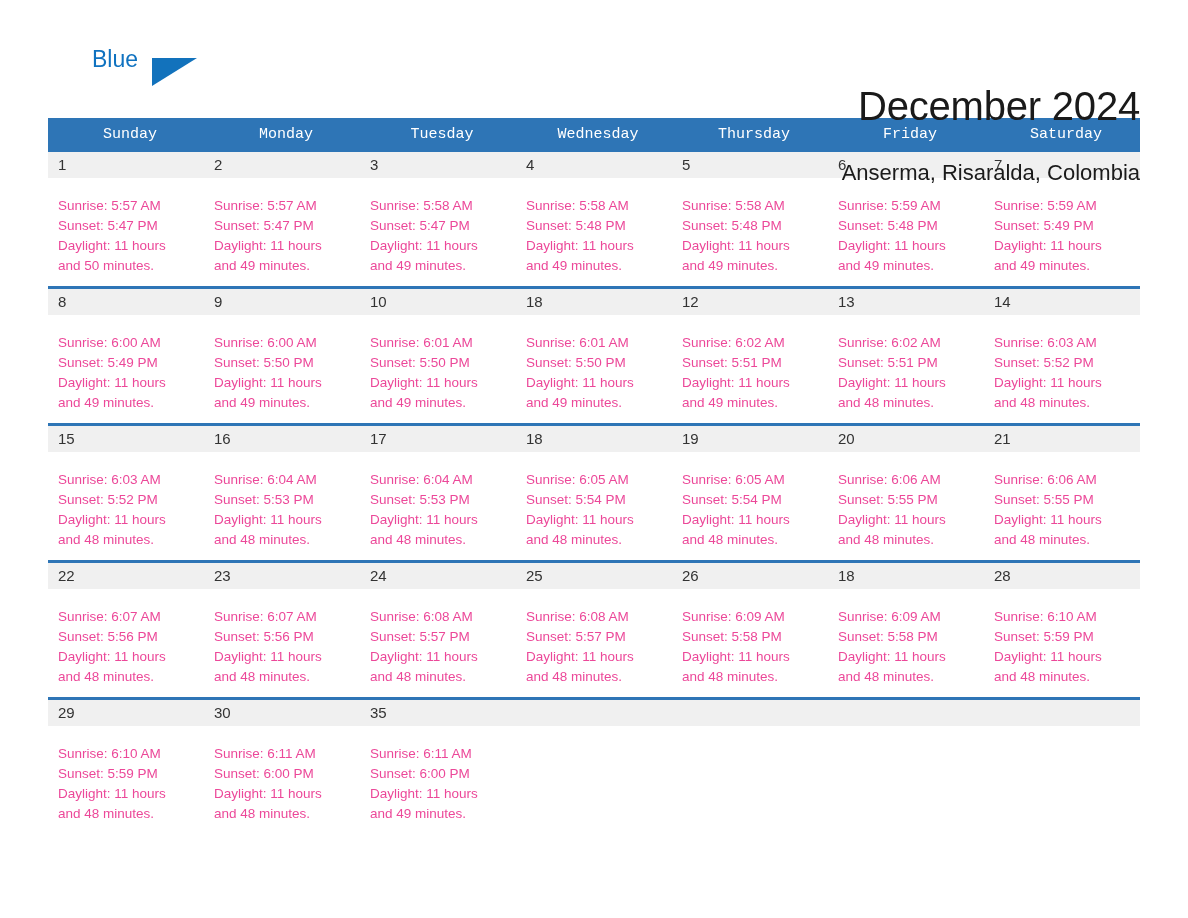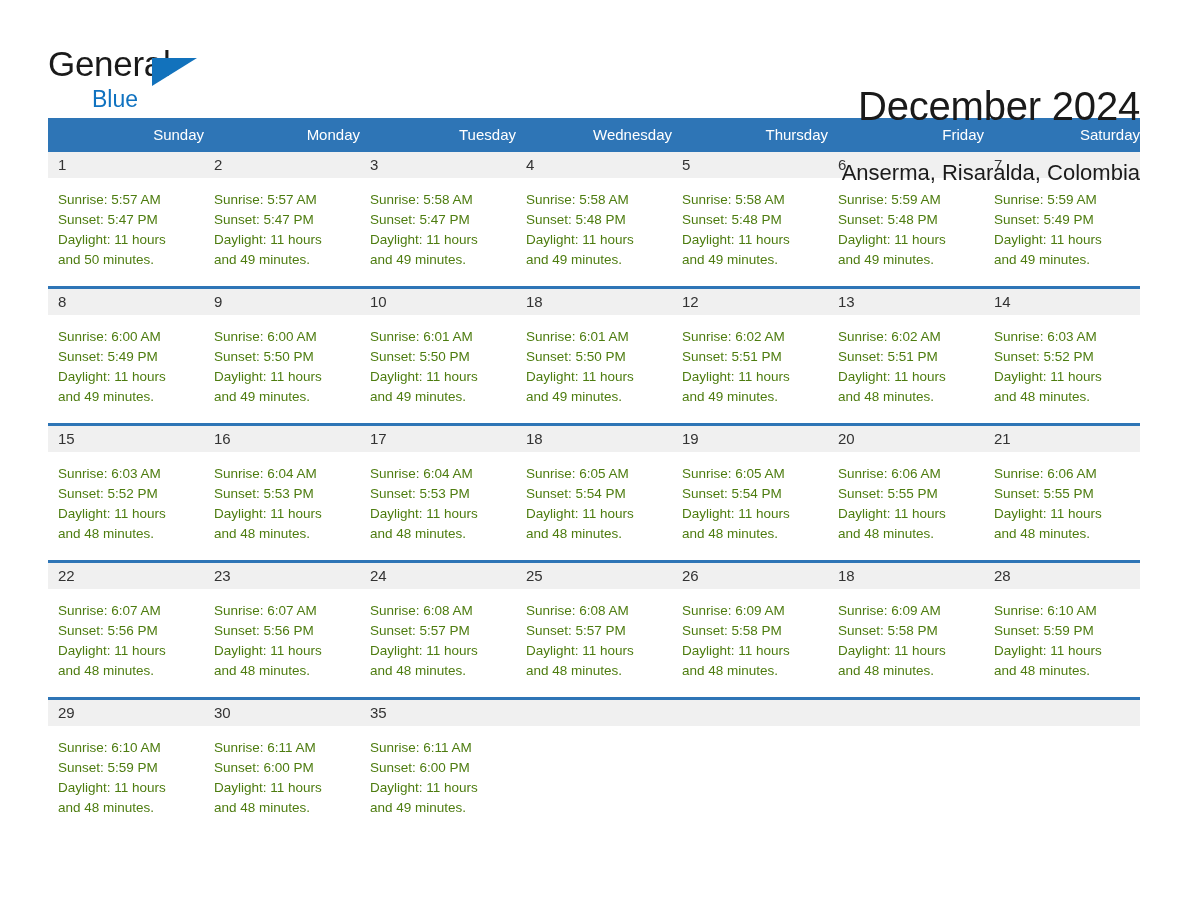--- a/index.html
+++ b/index.html
@@ -86,24 +86,25 @@
     border-collapse: collapse;
     table-layout: fixed;
     margin-top: 8px;
   }
 
   .calendar thead th {
     background: #2E75B6;
     color: #FFFFFF;
     font-size: 15px;
     font-weight: 400;
-    text-align: right;
+    text-align: center;
     padding: 8px 0 9px 8px;
     height: 34px;
     vertical-align: middle;
+    font-family: Liberation Mono, monospace;
   }
 
   .calendar td {
     width: 156px;
     vertical-align: top;
     padding: 0;
     border-top: 3px solid #2E75B6;
     background: #FFFFFF;
   }
   .calendar tbody tr:first-child td { border-top: none; }
@@ -112,40 +113,39 @@
     background: #F0F0F0;
     font-size: 15px;
     color: #333333;
     padding: 5px 0 5px 10px;
     height: 26px;
     line-height: 16px;
   }
   .daynum.empty { color: transparent; }
 
   .dayinfo {
-    padding: 12px 8px 0 10px;
+    padding: 18px 8px 0 10px;
     font-size: 13.5px;
     line-height: 20px;
-    color: #4d7c0f;
+    color: #ec4899;
     height: 108px;
   }
   .dayinfo div { white-space: nowrap; }
   .dayinfo.empty { height: 108px; }
 
   .row-short .dayinfo { height: 104px; }
 </style>
 </head>
 <body>
 
 <div class="page">
 
   <div class="topbar">
 
     <div class="logo">
-      <span class="logo-general">General</span>
       <span class="logo-triangle"></span>
       <span class="logo-blue">Blue</span>
     </div>
 
     <div class="title-block">
       <div class="cal-title">December 2024</div>
       <div class="cal-subtitle">Anserma, Risaralda, Colombia</div>
     </div>
 
   </div>

